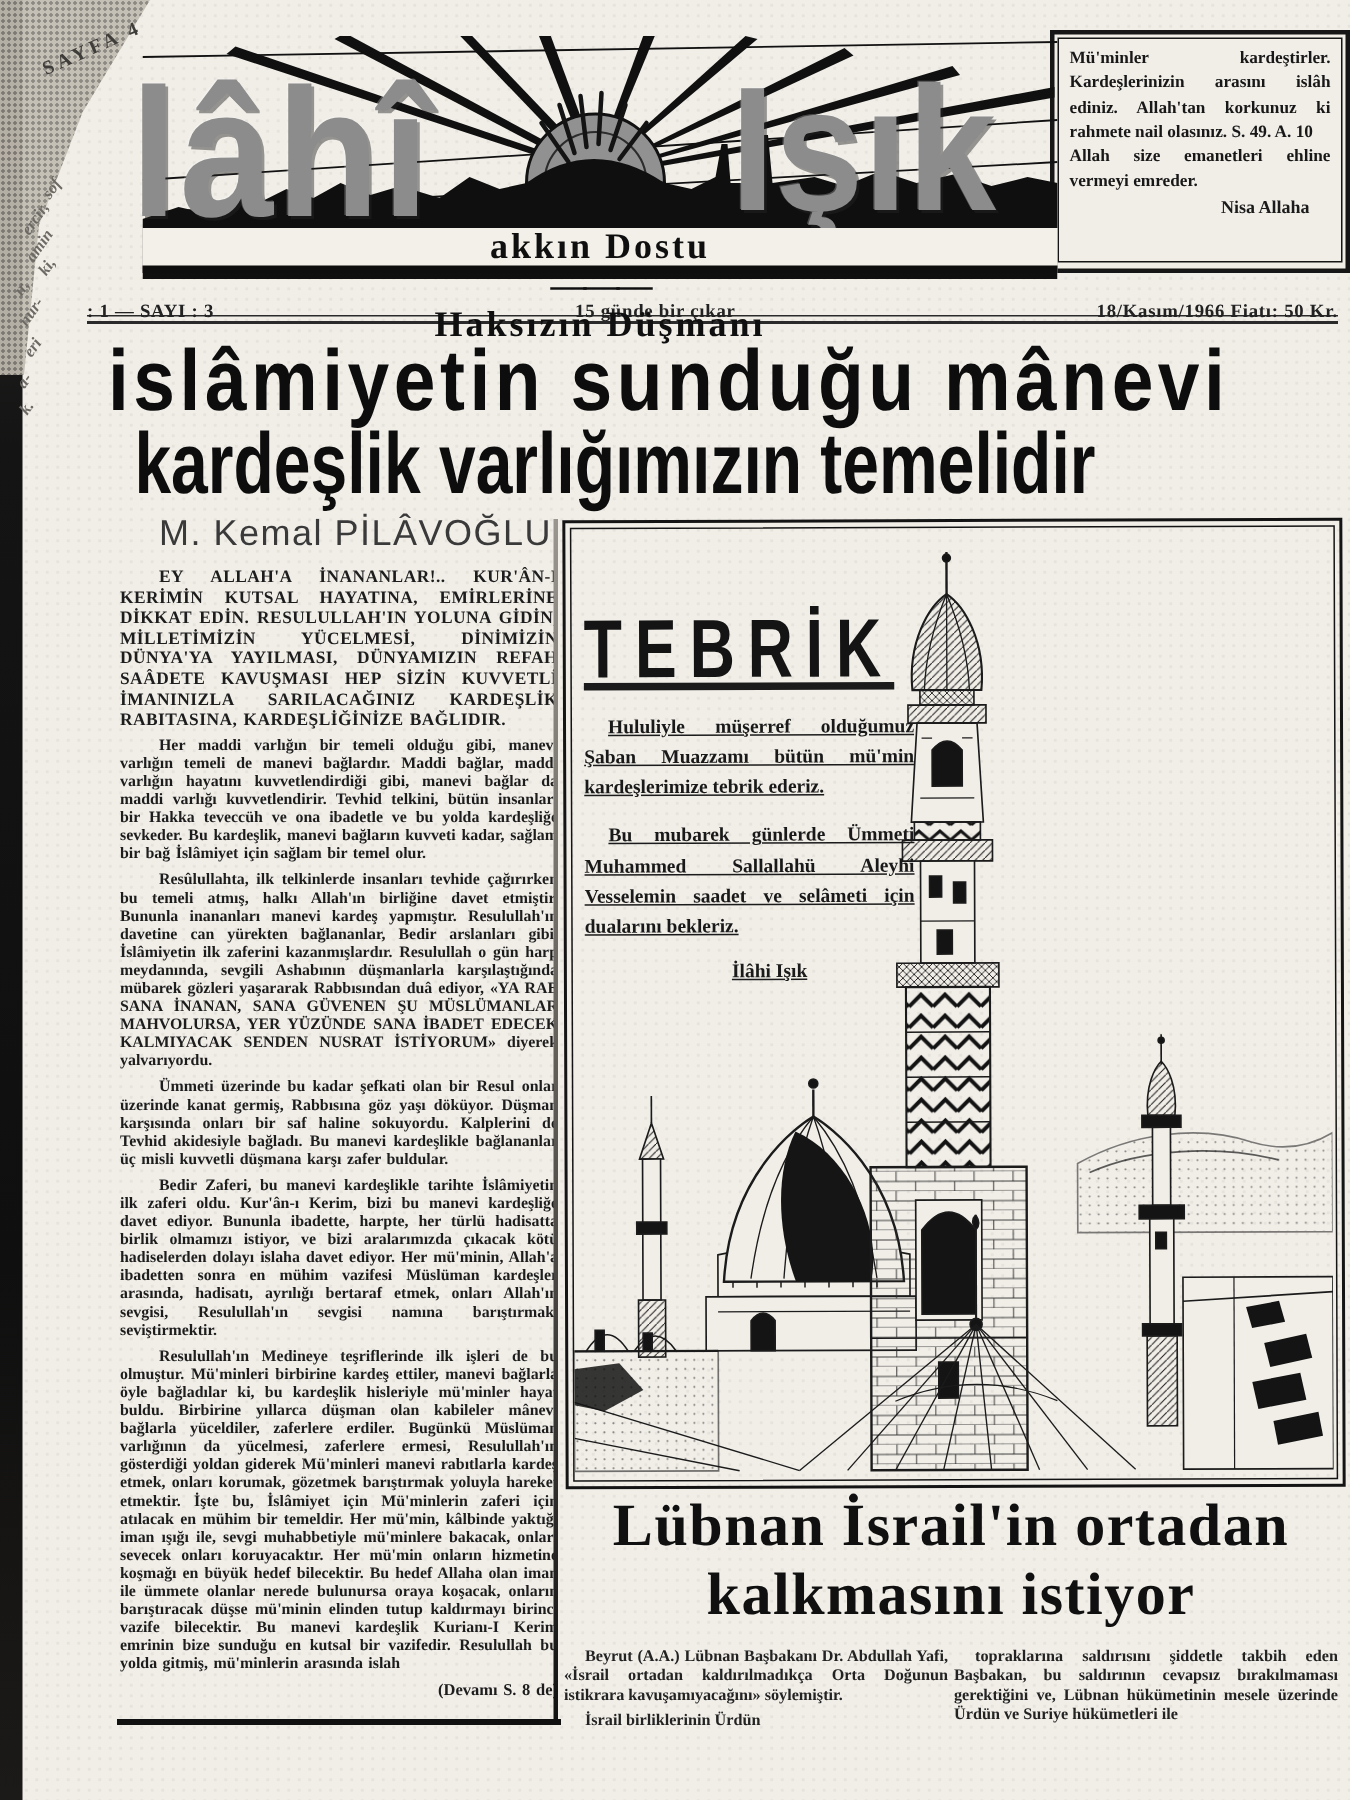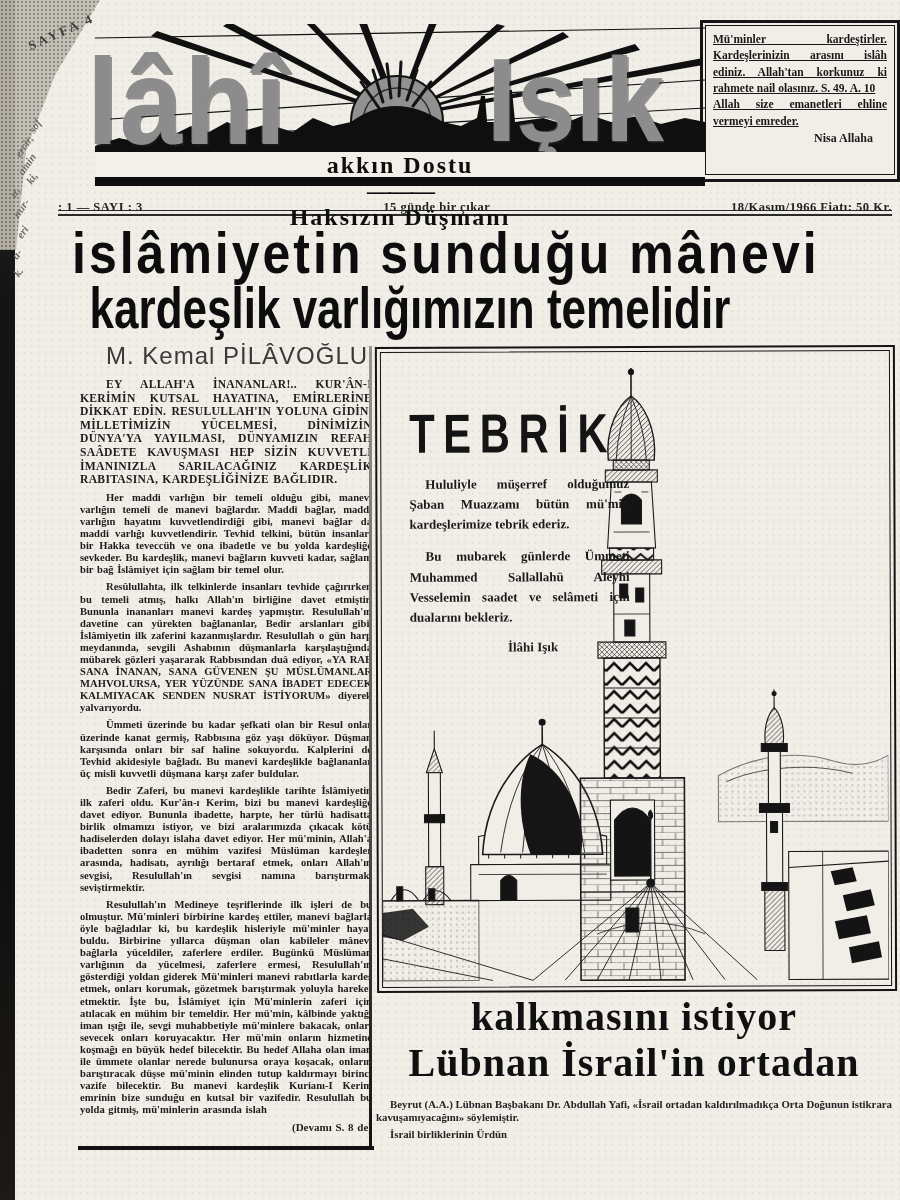--- a/index.html
+++ b/index.html
@@ -17,21 +17,21 @@
         clip-path:polygon(0 0,100% 0,55% 30%,26% 60%,16% 100%,0 100%);opacity:.92;}
   .sayfa{position:absolute;left:26px;top:24px;transform:rotate(-24deg);
         font:bold 13px "Liberation Serif",serif;letter-spacing:3px;color:#3f3d3a;}
   .fragment{position:absolute;transform:rotate(-55deg);color:#6d6a65;
         font:bold italic 11px "Liberation Serif",serif;}
   
   .verse-box{position:absolute;left:700px;top:20px;width:194px;height:156px;
         border:3px solid #161616;background:#f1eee8;}
   .verse-inner{border:1px solid #161616;margin:2px;height:calc(100% - 6px);
         padding:5px 7px;box-sizing:border-box;}
-  .verse-inner p{margin:0;font:bold 11.5px/1.42 "Liberation Serif",serif;text-align:justify;color:#181818;text-decoration:underline;}
+  .verse-inner p{margin:0;font:bold 11.5px/1.42 "Liberation Serif",serif;text-align:justify;color:#181818;}
   .verse-src{display:block;text-align:right;font:bold 12px "Liberation Serif",serif;margin-top:2px;padding-right:14px;}
   
   .masthead{position:absolute;left:95px;top:24px;width:610px;height:162px;}
   .masthead svg{position:absolute;left:0;top:0;z-index:1;}
   .title-word{position:absolute;z-index:2;font-family:"Liberation Sans",sans-serif;
         font-weight:bold;color:#8c8c8c;
         text-shadow:2px 2px 0 rgba(35,35,35,.45),-1px -1px 0 rgba(255,255,255,.25);}
   .title-left{left:-8px;top:8px;font-size:122px;letter-spacing:2px;transform:scale(.92,1);transform-origin:left top;}
   .title-right{left:392px;top:8px;font-size:118px;letter-spacing:0px;transform:scale(.9,1);transform-origin:left top;}
   .slogan{position:absolute;left:0;top:128px;width:610px;height:30px;z-index:3;
@@ -59,21 +59,21 @@
   .col-left p.lead{font-size:11.6px;line-height:13.6px;letter-spacing:.3px;}
   .col-left p.cont{text-align:right;text-indent:0;font-size:11px;margin-top:2px;}
   .col-rule{position:absolute;left:369px;top:346px;width:3px;height:800px;
         background:linear-gradient(180deg,#9a968f,#55524d 55%,#121212);}
   .end-rule{position:absolute;left:78px;top:1146px;width:296px;height:4px;background:#111;}
   
   .panel{position:absolute;left:376px;top:346px;width:516px;height:642px;
         border:2px solid #141414;transform:rotate(-.2deg);}
   .panel-inner{position:relative;border:1px solid #141414;margin:3px;height:calc(100% - 8px);overflow:hidden;}
   .panel-inner>svg{position:absolute;left:0;top:0;}
-  .tebrik{position:absolute;left:28px;top:50px;width:220px;z-index:2;}
+  .tebrik{position:absolute;left:8px;top:50px;width:220px;z-index:2;text-decoration:underline;}
   .tebrik-title{font-family:"Liberation Sans",sans-serif;font-weight:bold;font-size:44px;
         letter-spacing:9px;color:#141414;transform:scale(.95,1.25);transform-origin:left top;margin-bottom:22px;}
   .tebrik p{margin:0 0 12px 0;font:bold 13px/1.55 "Liberation Serif",serif;text-align:justify;
         text-indent:16px;color:#191919;}
   .tebrik .sig{margin:4px 0 0 98px;font:bold 13px "Liberation Serif",serif;}
   
   .news{position:absolute;left:376px;top:994px;width:516px;}
   .news-h{text-align:center;font:bold 40px/46px "Liberation Serif",serif;letter-spacing:1px;color:#101010;}
   .news-cols{display:flex;gap:4px;margin-top:12px;}
   .news-col{flex:1;}
@@ -315,23 +315,26 @@
       <div class="tebrik">
         <div class="tebrik-title">TEBRİK</div>
         <p>Hululiyle müşerref olduğumuz Şaban Muazzamı bütün mü'min kardeşlerimize tebrik ederiz.</p>
         <p>Bu mubarek günlerde Ümmeti Muhammed Sallallahü Aleyhi Vesselemin saadet ve selâmeti için dualarını bekleriz.</p>
         <div class="sig">İlâhi Işık</div>
       </div>
     </div>
   </div>
 
   <div class="news">
+    <div class="news-h">Lübnan İsrail'in ortadan</div>
     <div class="news-h">kalkmasını istiyor</div>
-    <div class="news-h">Lübnan İsrail'in ortadan</div>
     <div class="news-cols">
       <div class="news-col">
         <p>Beyrut (A.A.) Lübnan Başbakanı Dr. Abdullah Yafi, «İsrail ortadan kaldırılmadıkça Orta Doğunun istikrara kavuşamıyacağını» söylemiştir.</p>
         <p>İsrail birliklerinin Ürdün</p>
       </div>
+      <div class="news-col">
+        <p>topraklarına saldırısını şiddetle takbih eden Başbakan, bu saldırının cevapsız bırakılmaması gerektiğini ve, Lübnan hükümetinin mesele üzerinde Ürdün ve Suriye hükümetleri ile</p>
+      </div>
     </div>
   </div>
 
 </div>
 
 </body></html>

